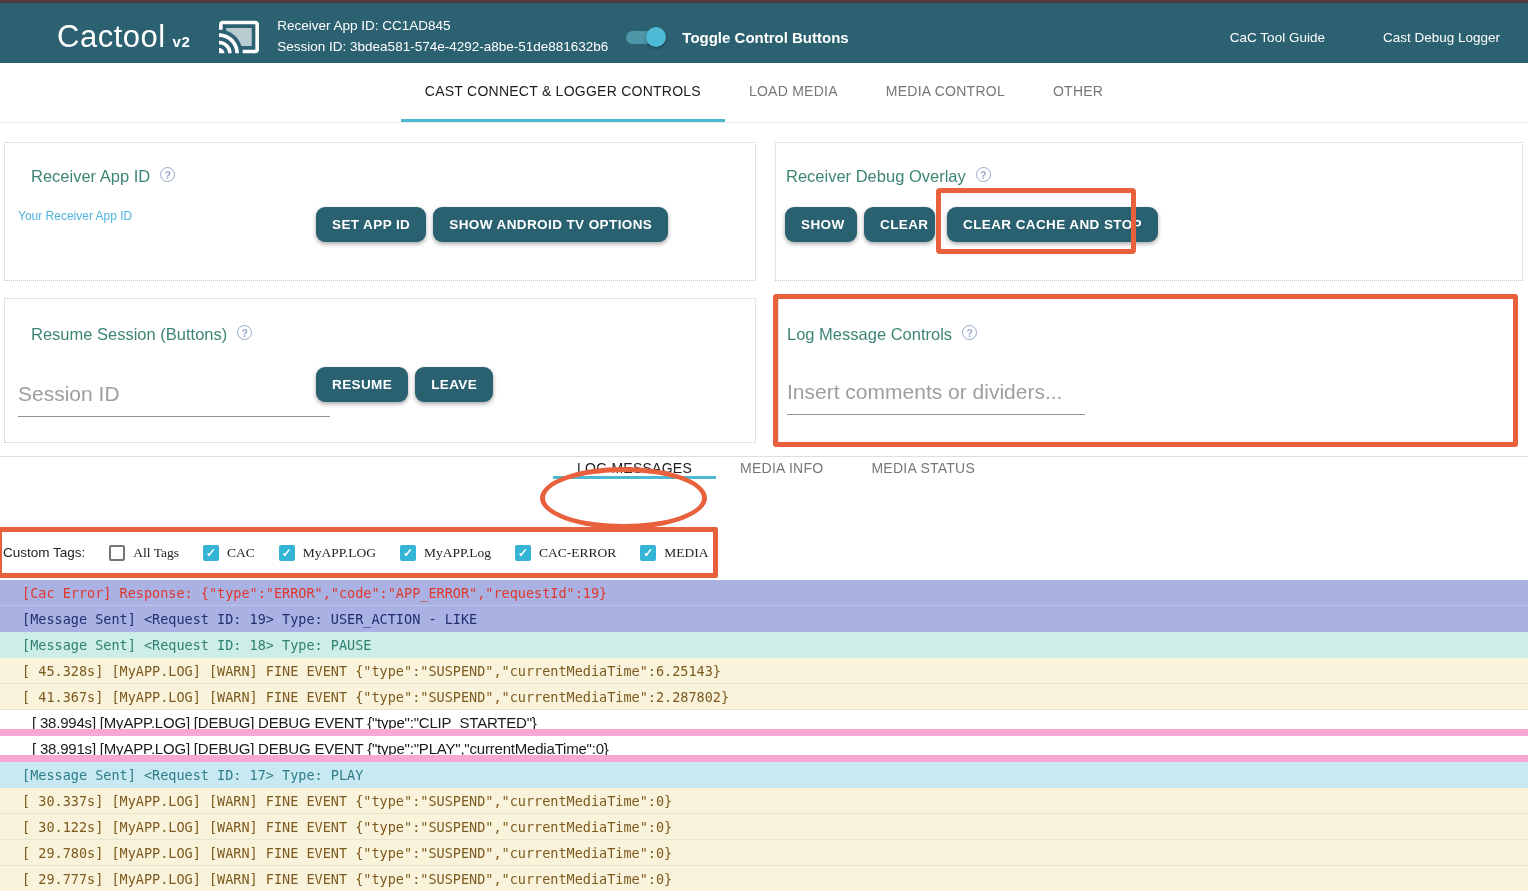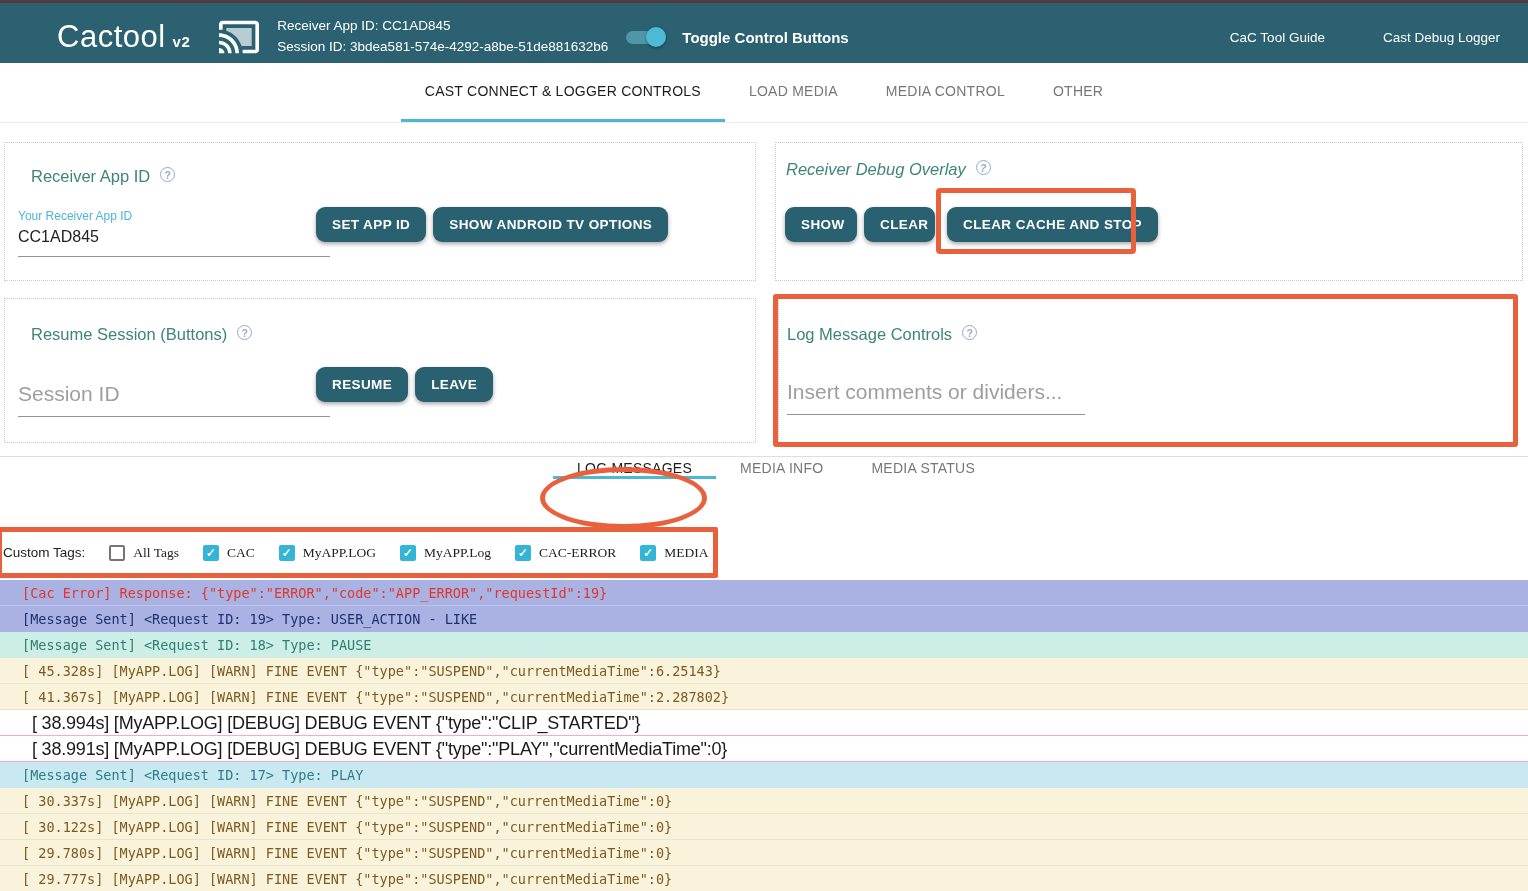--- a/index.html
+++ b/index.html
@@ -93,22 +93,22 @@
   .log-list { position:absolute; left:0; top:580px; width:1528px; }
   .log-row {
     height:26px; line-height:26px; padding-left:22px; white-space:nowrap; overflow:hidden;
     font-family:"DejaVu Sans Mono", monospace; font-size:13.5px;
   }
   .row-error     { background:#a9b2e3; color:#e0372c; border-bottom:1px solid #bcc4ec; }
   .row-sent-blue { background:#a9b2e3; color:#20306e; }
   .row-sent-mint { background:#cdeee7; color:#2f7f72; }
   .row-sent-cyan { background:#c9e9f2; color:#2e7d87; }
   .row-warn      { background:#faf3dc; color:#7d5a1f; border-bottom:1px solid #ebe4cd; }
-  .row-debug     { background:#ffffff; color:#1a1a1a; border-bottom:1px solid #f9a8d4;
-                   font-family:"Liberation Sans",sans-serif; font-size:18px; letter-spacing:-.2px;padding-left:32px; }
+  .row-debug     { background:#ffffff; color:#1a1a1a; border-bottom:7px solid #f9a8d4;
+                   font-family:"Liberation Sans",sans-serif; font-size:15px; letter-spacing:-.2px;padding-left:32px; }
 </style>
 </head>
 <body>
 
 <div id="app">
 
   <div class="top-strip"></div>
 
   <div class="header">
     <div class="brand">
@@ -142,30 +142,29 @@
     <div class="tab">MEDIA CONTROL</div>
     <div class="tab">OTHER</div>
   </div>
 
   <div class="panel" id="panel-appid">
     <div class="panel-title" style="left:26px; top:24px;">
       <span>Receiver App ID</span><span class="help-icon">?</span>
     </div>
     <div class="field" style="left:13px; top:66px;">
       <div class="field-label">Your Receiver App ID</div>
-      <input class="text-input" type="text" value="CC1AD845" style="">
     </div>
     <div class="btn-row" style="left:311px; top:64px;">
       <button class="btn">SET APP ID</button>
       <button class="btn">SHOW ANDROID TV OPTIONS</button>
     </div>
   </div>
 
   <div class="panel" id="panel-debug">
-    <div class="panel-title" style="left:10px; top:17px;font-style:italic;">
+    <div class="panel-title" style="left:10px; top:24px;">
       <span>Receiver Debug Overlay</span><span class="help-icon">?</span>
     </div>
     <div class="btn-row" style="left:9px; top:64px;">
       <button class="btn" style="width:72px;">SHOW</button>
       <button class="btn" style="width:71px;">CLEAR</button>
       <button class="btn" style="margin-left:5px;">CLEAR CACHE AND STOP</button>
     </div>
   </div>
 
   <div class="panel" id="panel-resume">

